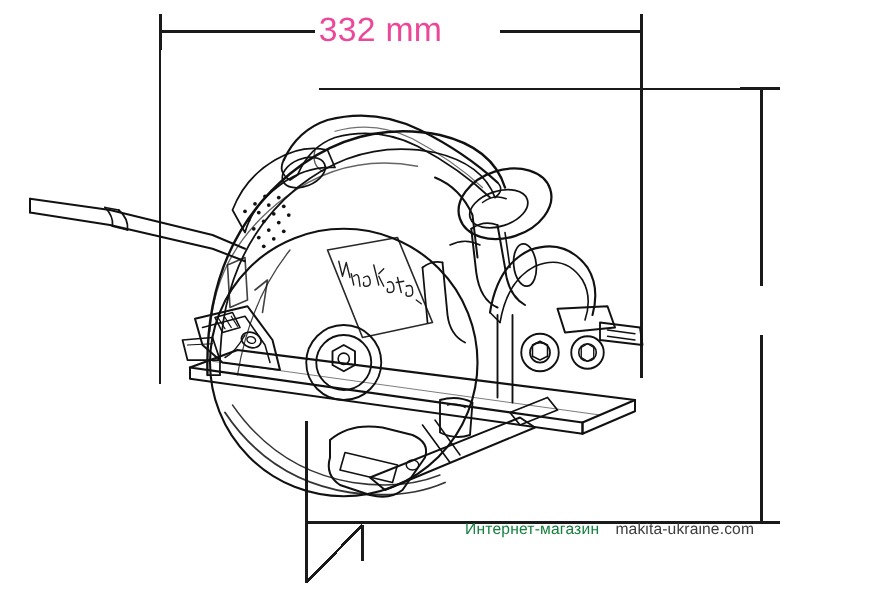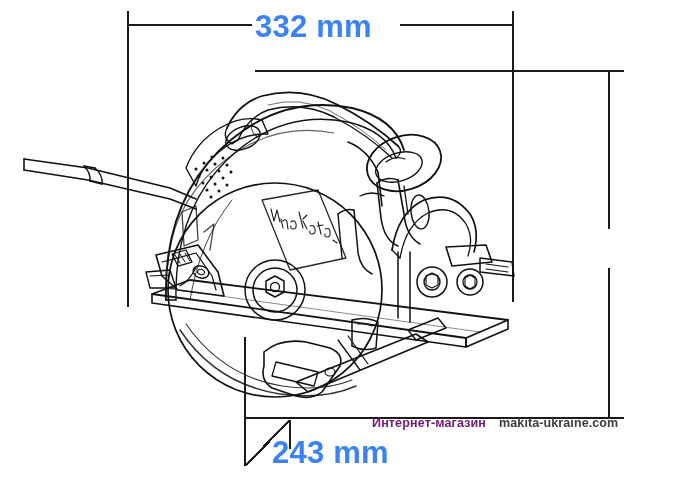--- a/index.html
+++ b/index.html
@@ -1,28 +1,28 @@
 <!DOCTYPE html>
 <html><head>
 <meta charset="utf-8">
 <style>
   html,body{margin:0;padding:0;background:#fff;}
   body{width:700px;height:480px;overflow:hidden;
        font-family:"Liberation Sans","DejaVu Sans",sans-serif;}
   #stage{position:relative;width:700px;height:480px;background:#fff;}
   #stage svg{position:absolute;left:0;top:0;}
-  .dimtext{position:absolute;color:#3b82f6;font-size:31px;font-weight:700;
+  .dimtext{position:absolute;color:#ec4899;font-size:27px;font-weight:400;
            letter-spacing:0.2px;white-space:nowrap;line-height:1;}
   #dim-width-label{left:255px;top:11px;}
   #dim-height-label{left:548px;top:235px;}
   #dim-depth-label{left:272px;top:437px;}
   #watermark{position:absolute;left:372px;top:417px;white-space:nowrap;
              font-size:12.5px;line-height:1;}
-  #wm-shop{color:#701a75;font-weight:700;letter-spacing:0.15px;}
-  #wm-site{color:#3d3d3d;font-weight:bold;letter-spacing:0.1px;margin-left:13px;}
+  #wm-shop{color:#15803d;font-weight:400;letter-spacing:0.15px;}
+  #wm-site{color:#3d3d3d;font-weight:normal;letter-spacing:0.1px;margin-left:13px;}
 </style>
 </head>
 <body>
 
 <div id="stage">
 
   <svg width="700" height="480" viewBox="0 0 700 480">
 
     <g stroke="#1a1a1a" fill="none" stroke-linecap="butt" shape-rendering="crispEdges">
 
@@ -213,19 +213,18 @@
         <path d="M204 232 L214 224 L210 250"></path>
         <path d="M190 300 Q200 240 232 200" stroke-width="1"></path>
       </g>
 
     </g>
   </svg>
 
   <div class="dimtext" id="dim-width-label">332 mm</div>
 
 
-  <div class="dimtext" id="dim-depth-label">243 mm</div>
 
   <div id="watermark">
     <span id="wm-shop">Интернет-магазин</span><span id="wm-site">makita-ukraine.com</span>
   </div>
 
 </div>
 
 </body></html>

